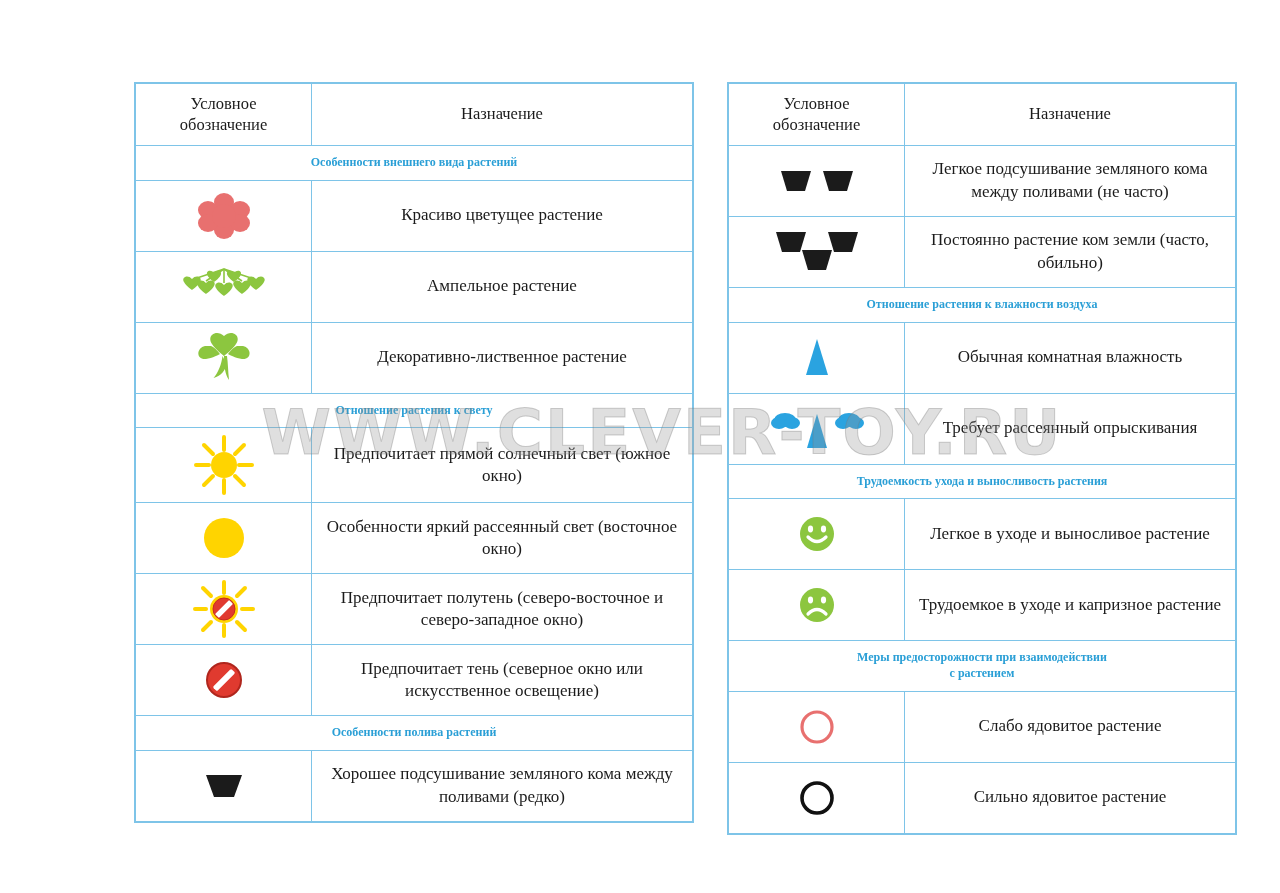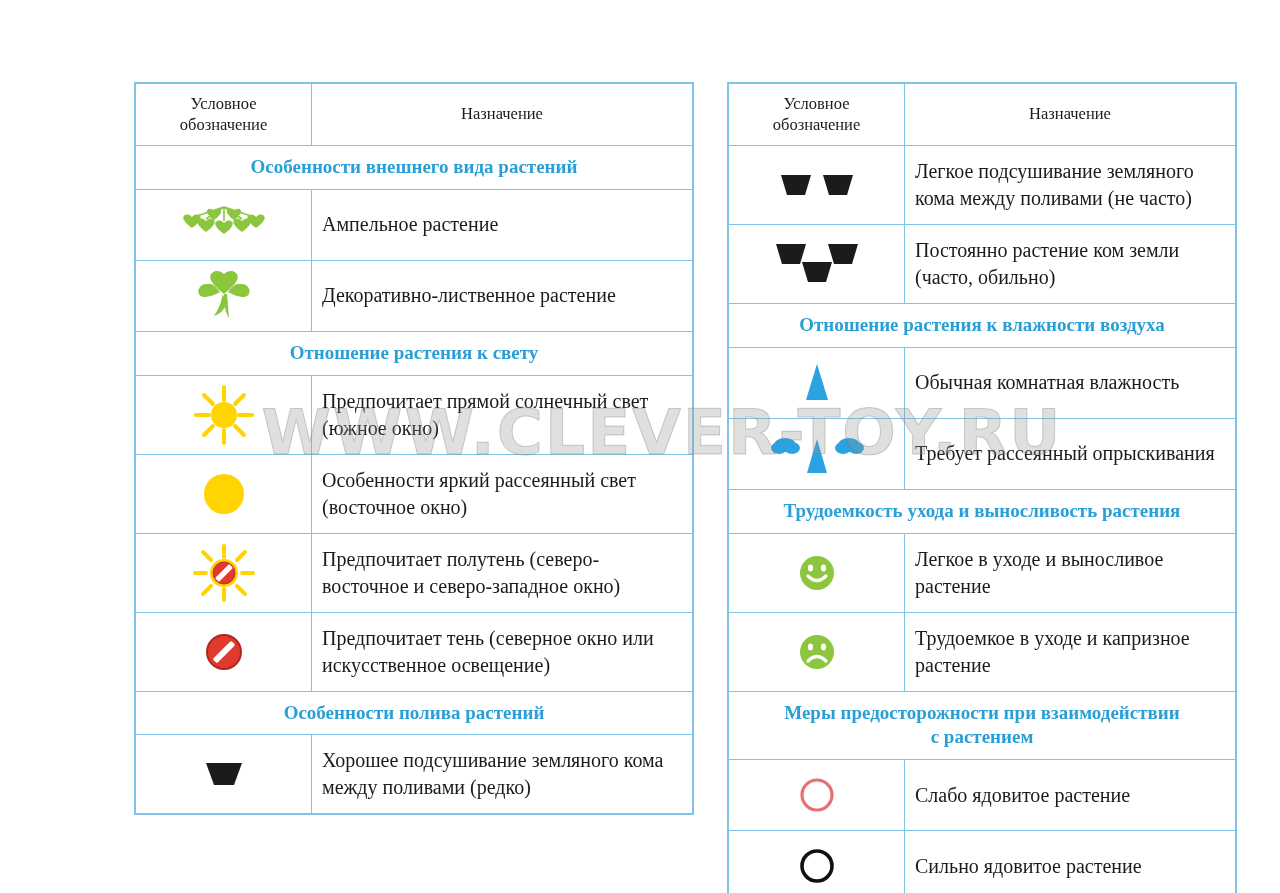--- a/index.html
+++ b/index.html
@@ -52,29 +52,30 @@
     font-weight: normal;
     line-height: 1.25;
     padding: 10px 6px;
     color: #1b1b1b;
   }
 
   .section {
     text-align: center;
     color: #2a9fd6;
     font-weight: bold;
-    font-size: 19px;
+    font-size: 12px;
     padding: 9px 8px;
     line-height: 1.3;
   }
 
   .desc {
-    font-size: 20px;
+    text-align: center;
+    font-size: 17px;
     line-height: 1.35;
-    padding: 12px 10px;
+    padding: 12px 3px;
   }
   .sym {
     text-align: center;
     padding: 6px 2px;
     height: 58px;
   }
 
   .icon-wrap {
     display: flex;
     align-items: center;
@@ -119,20 +120,38 @@
           </th>
           <th class="hd">Назначение</th>
         </tr>
 
         <tr>
           <td class="section" colspan="2">Особенности внешнего вида растений</td>
         </tr>
         <tr>
           <td class="sym">
             <div class="icon-wrap">
+              <svg width="64" height="52" viewBox="0 0 64 52" aria-hidden="true">
+                <g fill="#e8706f">
+                  <ellipse cx="32" cy="12" rx="10" ry="9"></ellipse>
+                  <ellipse cx="32" cy="40" rx="10" ry="9"></ellipse>
+                  <ellipse cx="16" cy="20" rx="10" ry="9"></ellipse>
+                  <ellipse cx="48" cy="20" rx="10" ry="9"></ellipse>
+                  <ellipse cx="16" cy="33" rx="10" ry="9"></ellipse>
+                  <ellipse cx="48" cy="33" rx="10" ry="9"></ellipse>
+                  <circle cx="32" cy="26" r="12"></circle>
+                </g>
+              </svg>
+            </div>
+          </td>
+          <td class="desc">Красиво цветущее растение</td>
+        </tr>
+        <tr>
+          <td class="sym">
+            <div class="icon-wrap">
               <svg width="92" height="48" viewBox="0 0 92 48" aria-hidden="true">
                 <g stroke="#8cc63f" stroke-width="1.6" fill="none">
                   <path d="M46 6 L28 18"></path>
                     <path d="M46 6 L64 18"></path>
                     <path d="M46 6 L46 20"></path>
                   <path d="M46 6 L16 16"></path>
                     <path d="M46 6 L76 16"></path>
                 </g>
                 <g fill="#8cc63f">
                   <path d="M14 16c-4-5-11-2-8 3 2 4 8 8 8 8s6-4 8-8c3-5-4-8-8-3z"></path>

